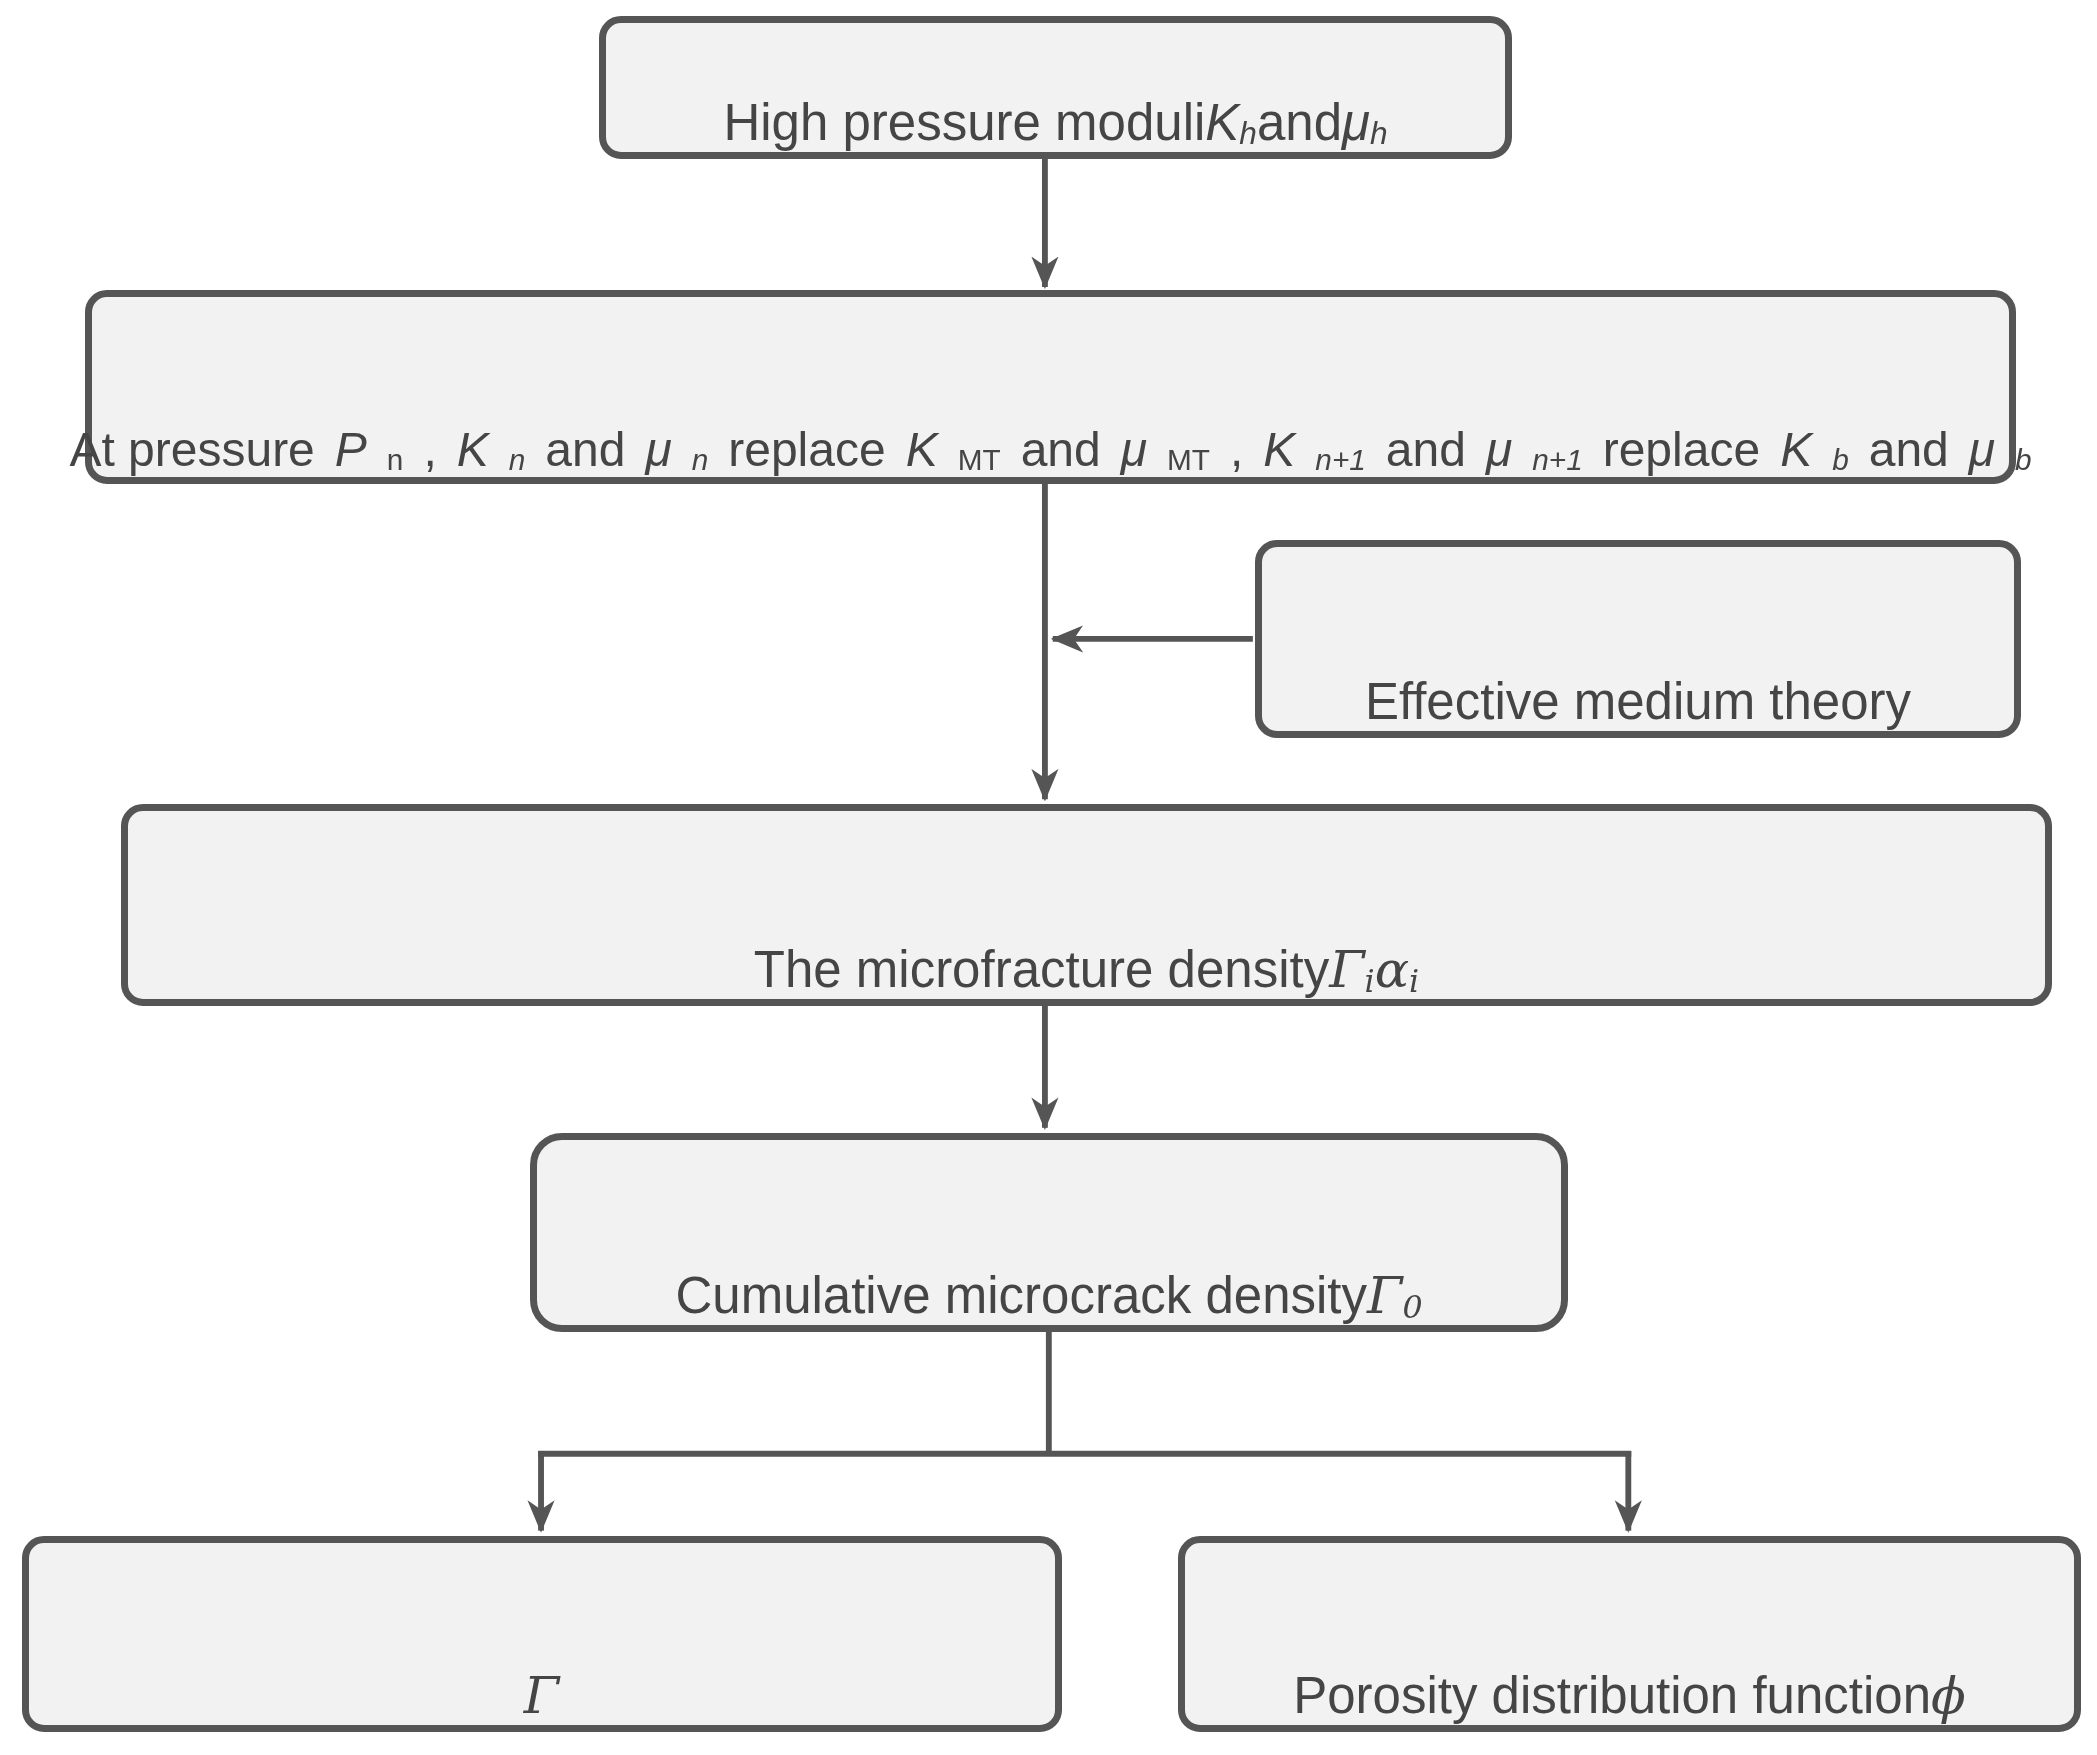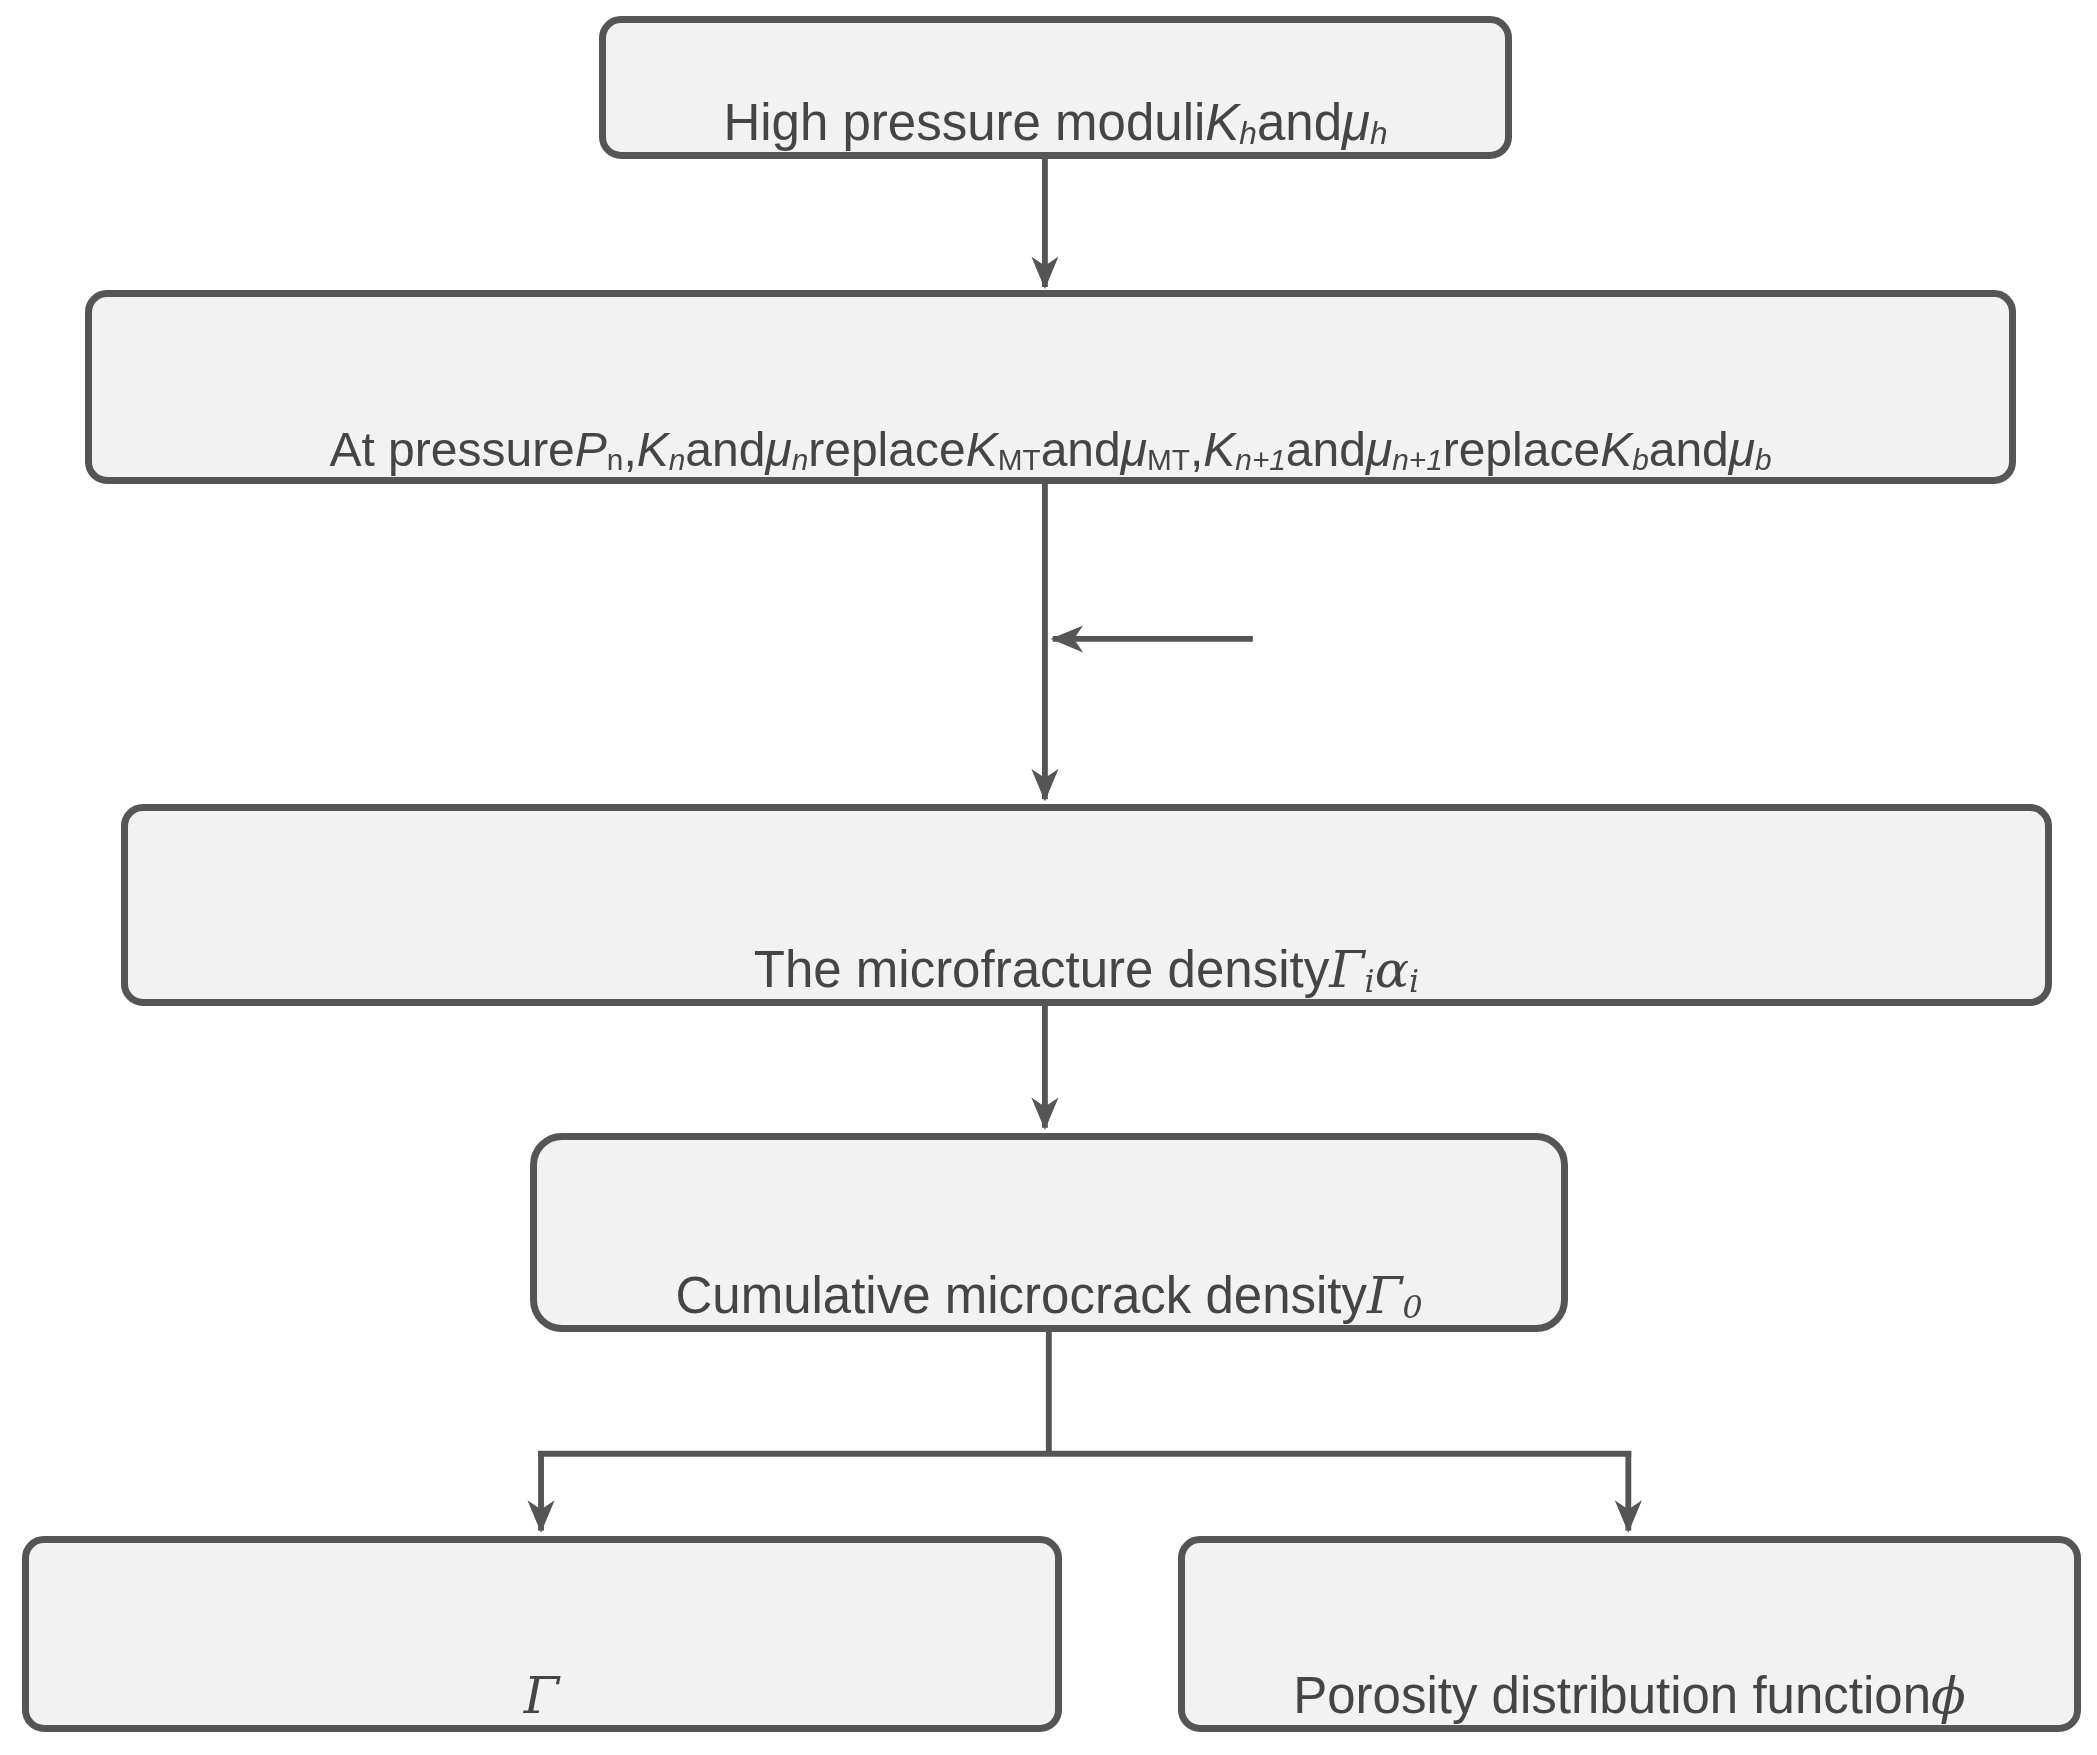--- a/index.html
+++ b/index.html
@@ -40,21 +40,21 @@
     align-items: flex-end;
     justify-content: center;
     color: var(--text);
     font-size: 51px;
     white-space: nowrap;
     padding: 0 6.5px;
     text-align: center;
   }
   
   #node-high-pressure-moduli        { left: 599px;  top: 16.3px;   width: 913px; height: 143px; }
-  #node-pressure-replacement        { left: 85px;  top: 290px;  width: 1931px; height: 194px; font-size: 48px; }
+  #node-pressure-replacement        { left: 85px;  top: 290px;  width: 1931px; height: 194px; font-size: 48px; gap: 20px; }
   #node-effective-medium-theory     { left: 1255px; top: 540px;  width: 766px; height: 198px; }
   #node-microfracture-density       { left: 85px;  top: 804px; width: 1931px; height: 202px; margin-left: 36px; }
   #node-cumulative-microcrack-density { left: 530px; top: 1133px; width: 1038px; height: 199px; border-radius: 32px; }
   #node-crack-density-distribution  { left: 21.5px;   top: 1536px; width: 1040px; height: 196px; }
   #node-porosity-distribution       { left: 1178px; top: 1536px; width: 903px; height: 196px; }
   
   .seg-t  { font-style: normal; }
   .seg-v  { font-style: italic; }                                              
   .seg-g  { font-family: "DejaVu Serif", "Liberation Serif", serif; font-style: italic; } 
   .seg-sv { font-style: italic; font-size: 62%; vertical-align: -0.3em; }      
@@ -123,20 +123,23 @@
       <span class="seg-v">μ</span>
       <span class="seg-sv">n+1</span>
       <span class="seg-t"> replace </span>
       <span class="seg-v">K</span>
       <span class="seg-sv">b</span>
       <span class="seg-t"> and </span>
       <span class="seg-v">μ</span>
       <span class="seg-sv">b</span>
     </div>
 
+  <div class="node" id="node-effective-medium-theory">
+      <span class="seg-t">Effective medium theory</span>
+    </div>
 
   <div class="node" id="node-microfracture-density">
       <span class="seg-t">The microfracture density </span>
       <span class="seg-g">Γ</span>
       <span class="seg-sg">i</span>
       <span class="seg-g">α</span>
       <span class="seg-sg">i</span>
     </div>
 
   <div class="node" id="node-cumulative-microcrack-density">

